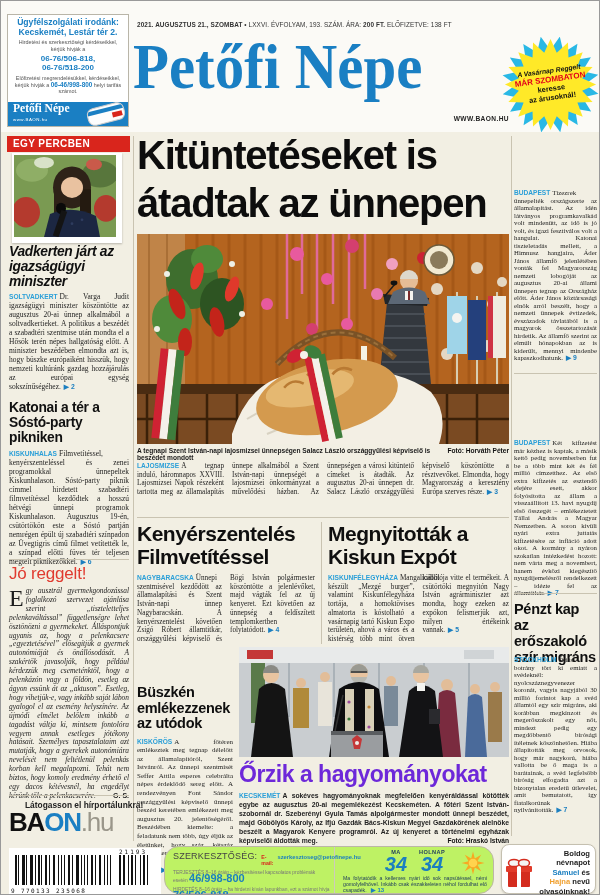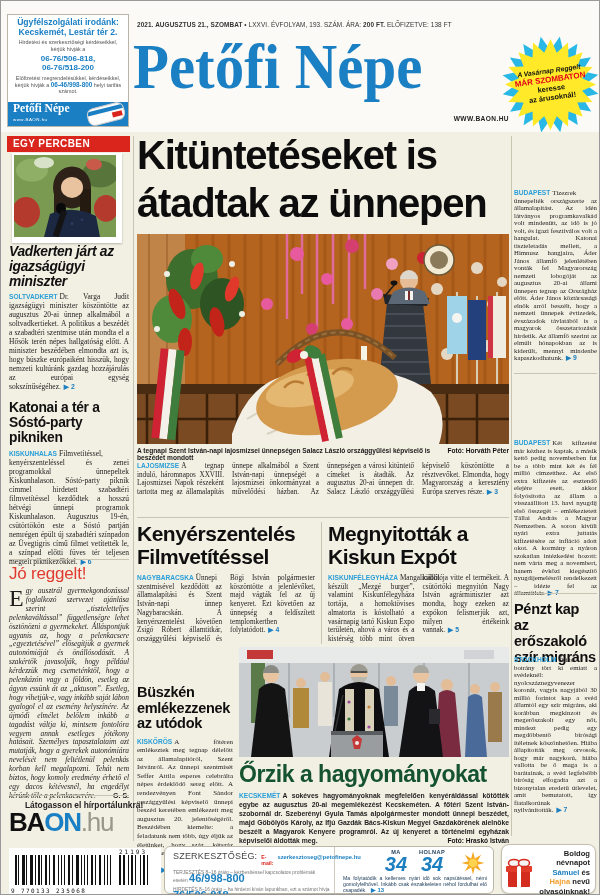--- a/index.html
+++ b/index.html
@@ -62,36 +62,36 @@
   .lead-cols{left:136px;top:461px;width:372px;height:52px;column-count:4;column-gap:8px;font-size:7.2px;line-height:8.6px;}
   .midrow-rule{left:136px;top:516px;width:372px;}
   .h-med{font-weight:bold;font-size:21px;line-height:23px;letter-spacing:-.5px;color:#0f0f0f;}
   .art-kenyer{left:136px;top:521px;width:178px;}
   .art-expo{left:327px;top:521px;width:181px;}
   .twocol{margin-top:6px;column-count:2;column-gap:8px;height:70px;font-size:7.2px;line-height:8.7px;}
   .art-buszken{left:136px;top:648px;width:96px;margin-top:36px;}
   .h-small{font-weight:bold;font-size:14.5px;line-height:15.5px;letter-spacing:-.3px;color:#0f0f0f;}
   .buszken-body{margin-top:6px;font-size:7px;line-height:8.6px;}
   .second-photo{left:238px;top:646px;width:270px;height:110px;}
-  .h-orzik{left:238px;top:760px;width:270px;font-weight:bold;font-size:23px;letter-spacing:-.5px;color:#14532d;}
+  .h-orzik{left:238px;top:760px;width:270px;font-weight:bold;font-size:23px;letter-spacing:-.5px;color:#6d28d9;}
   .orzik-body{left:238px;top:790px;width:270px;font-family:"Liberation Sans",sans-serif;font-weight:bold;
               font-size:6.8px;line-height:9px;text-align:justify;color:#222;}
   
   .h-right{left:513px;width:83px;font-weight:bold;font-size:14.5px;line-height:16px;letter-spacing:-.3px;color:#0f0f0f;}
   .rbody{left:513px;width:83px;font-size:6.8px;line-height:7.5px;}
   
   .barcode-box{left:8px;top:847px;width:150px;height:44px;background:#fff;padding:1px;}
   .bc-top{position:absolute;right:14px;top:0;font-family:"DejaVu Sans Mono",monospace;font-size:6px;letter-spacing:2px;color:#111;}
   .bars{position:absolute;left:6px;top:7px;width:96px;height:30px;background:repeating-linear-gradient(90deg,
         #111 0 1.5px,#fff 1.5px 3px,#111 3px 4px,#fff 4px 7px,#111 7px 9.5px,#fff 9.5px 11px,
         #111 11px 12px,#fff 12px 15px,#111 15px 17.5px,#fff 17.5px 20px,#111 20px 21px,#fff 21px 23px);}
   .bars2{position:absolute;left:110px;top:7px;width:32px;height:30px;background:repeating-linear-gradient(90deg,
         #111 0 2px,#fff 2px 4.5px,#111 4.5px 5.5px,#fff 5.5px 9px,#111 9px 10px,#fff 10px 12px);}
   .bc-num{position:absolute;left:2px;bottom:0;font-family:"DejaVu Sans Mono",monospace;font-size:6px;letter-spacing:1.4px;color:#111;}
-  .footer-box{left:163px;top:845px;width:330px;height:48px;background:#ffffff;border:1px solid #bcb7a6;border-radius:6px;
+  .footer-box{left:163px;top:845px;width:330px;height:48px;background:#bef264;border:1px solid #bcb7a6;border-radius:15px;
               box-sizing:border-box;display:flex;}
   .edit-part{width:170px;padding:4px 4px 0 8px;box-sizing:border-box;border-right:1px solid #cfcabb;}
   .edit-head{display:flex;align-items:baseline;gap:4px;}
   .edit-label{font-size:9px;color:#444;letter-spacing:.2px;}
   .edit-email-label{font-size:5.2px;font-weight:bold;color:#d9261c;}
   .edit-email{font-size:5.8px;font-weight:bold;color:#1b7fc0;}
   .edit-line{margin-top:4px;font-size:4.9px;color:#777;line-height:5.6px;}
   .edit-line .ph{font-size:11px;font-weight:bold;color:#1b7fc0;}
   .weather-part{flex:1;padding:2px 6px 0 8px;position:relative;}
   .w-temps{display:flex;gap:12px;justify-content:center;}

